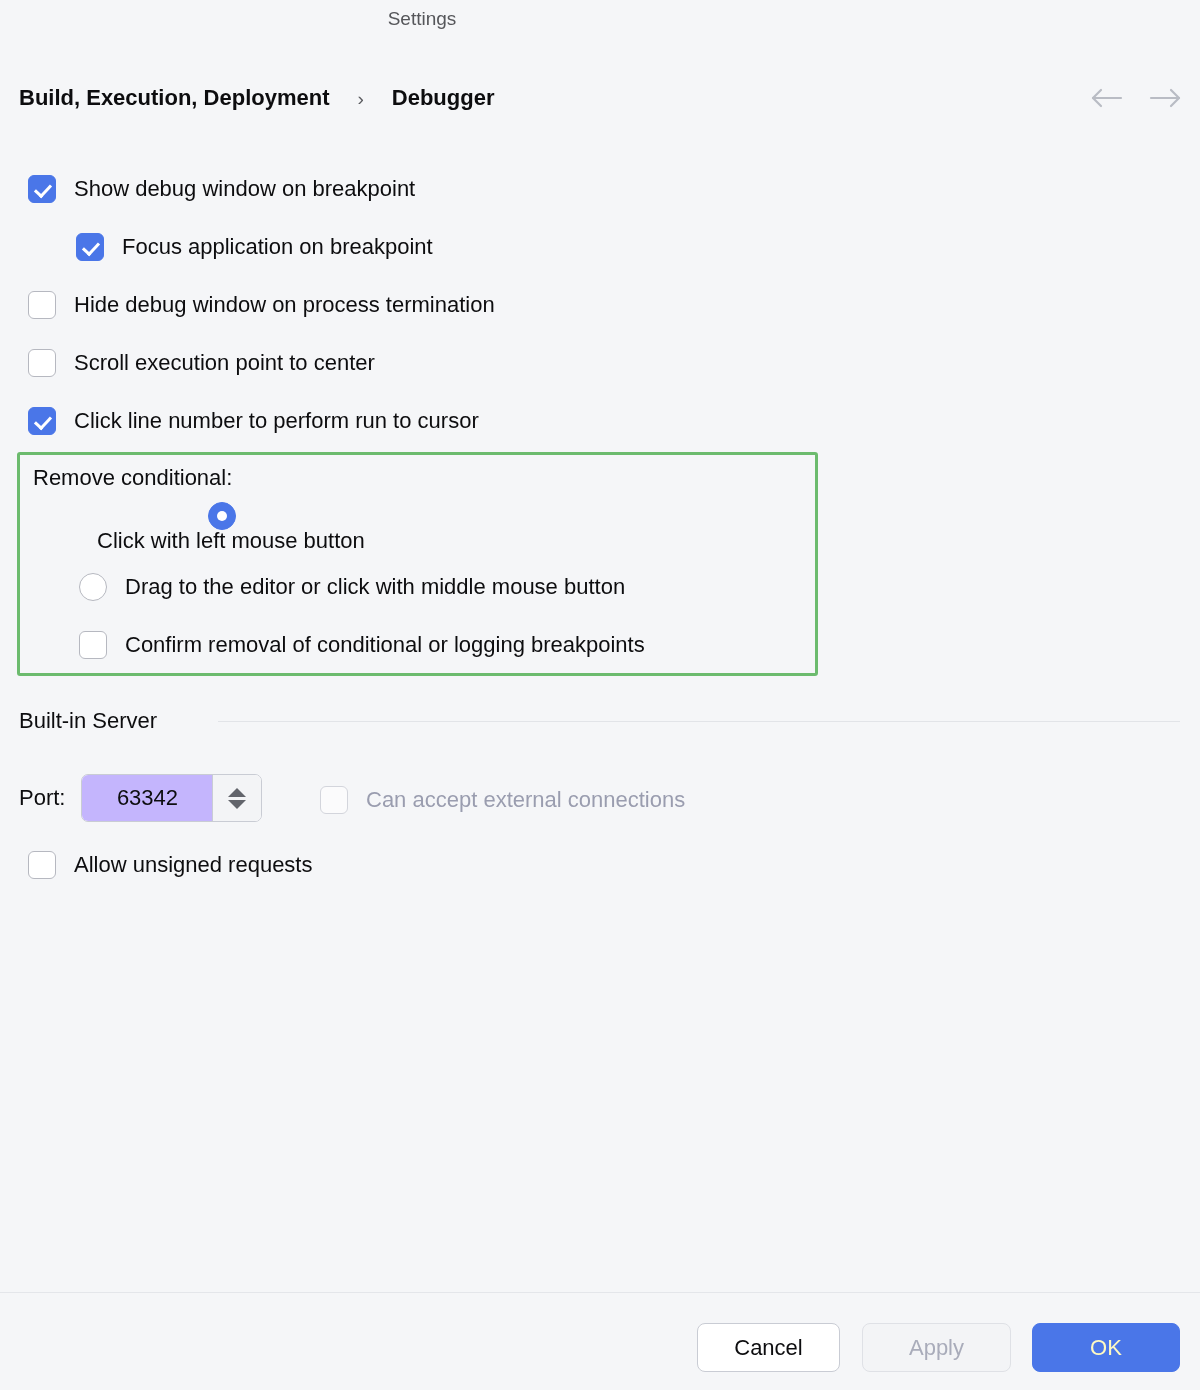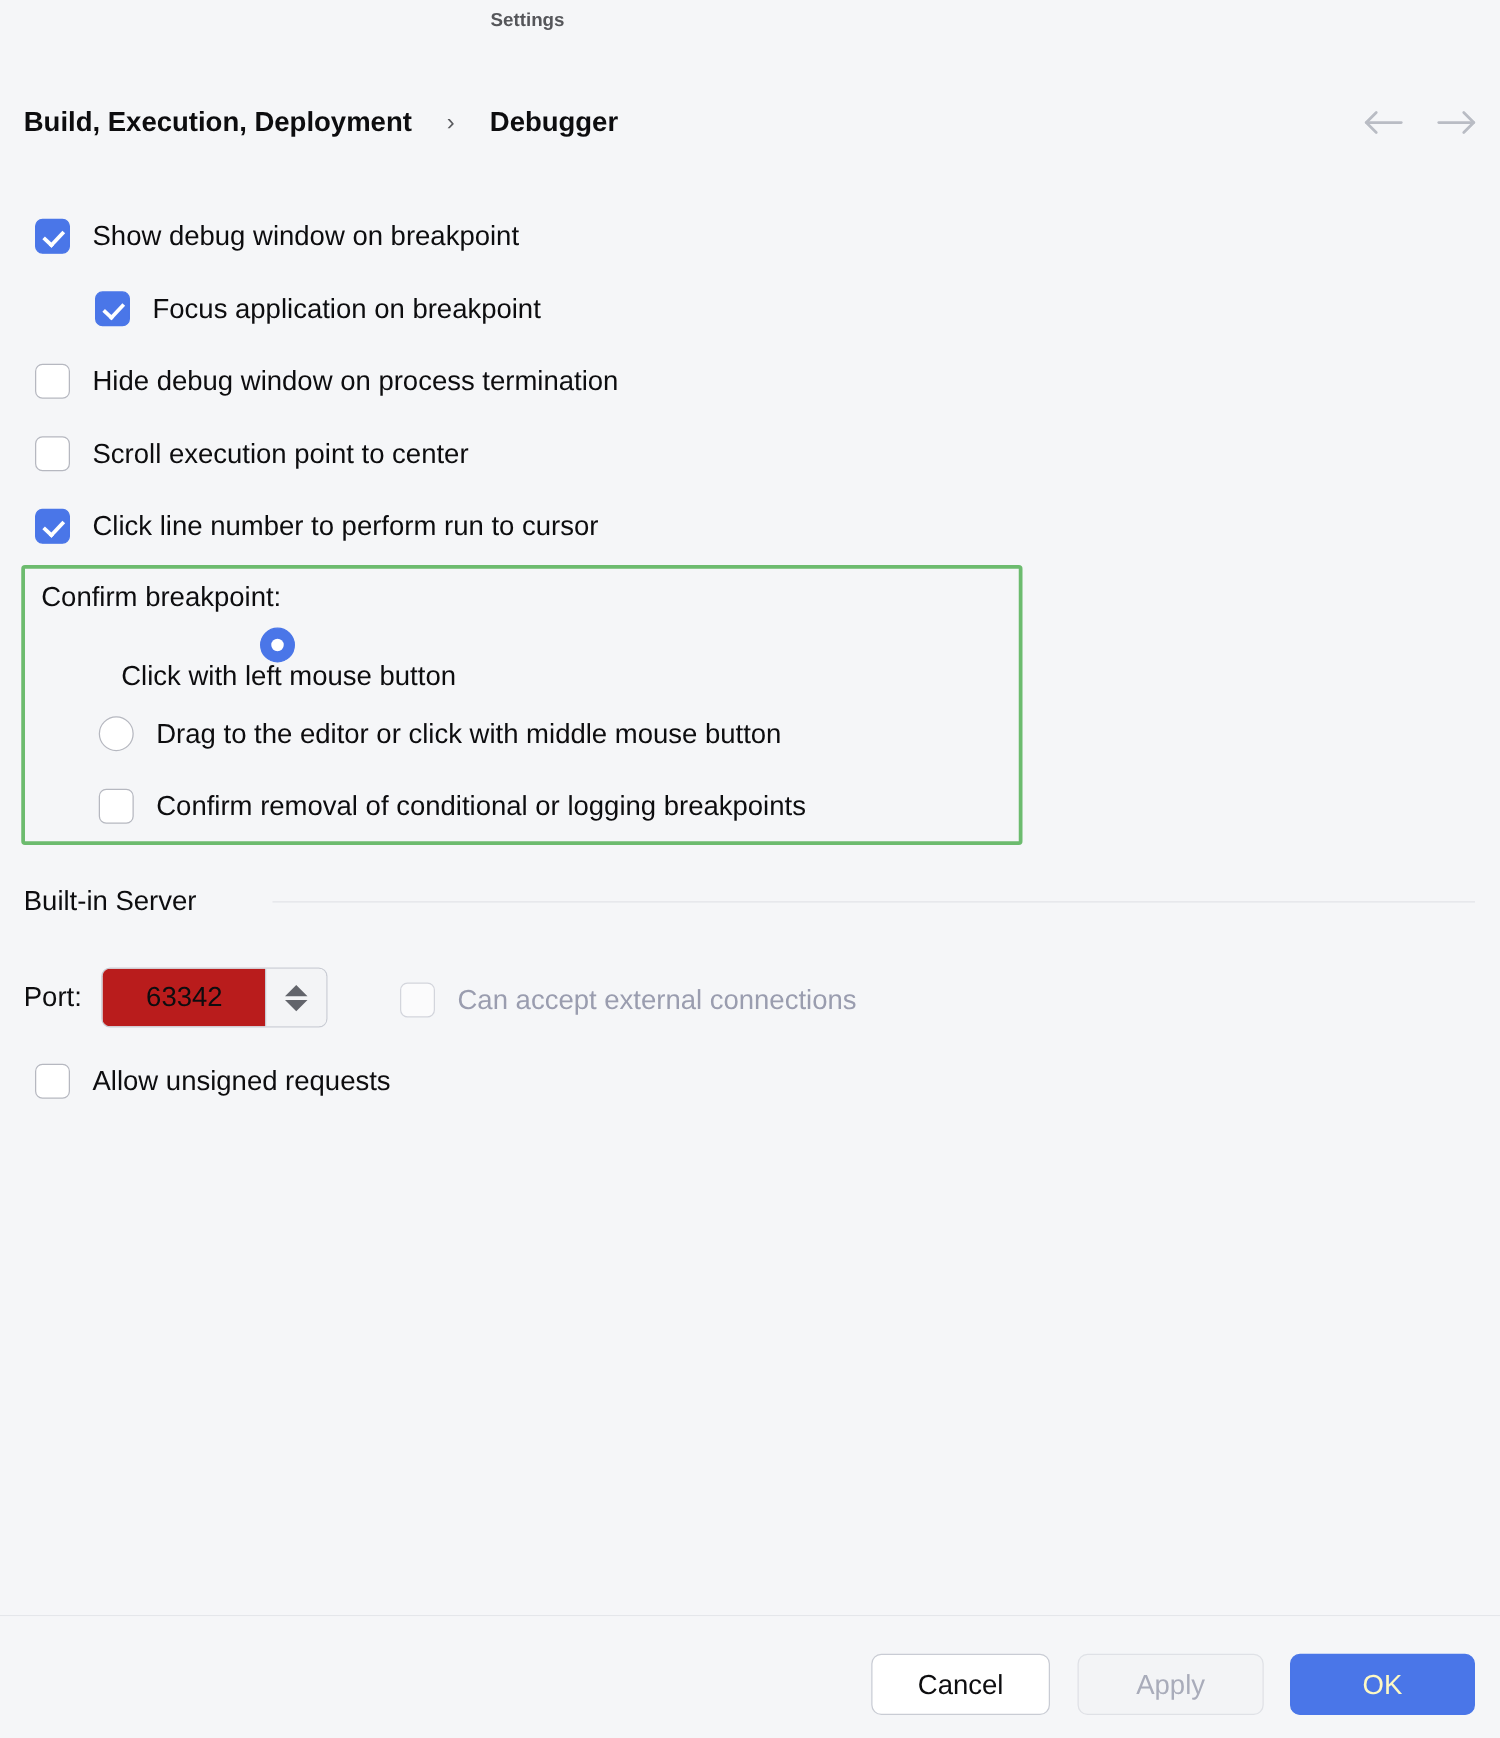--- a/index.html
+++ b/index.html
@@ -18,22 +18,22 @@
 
   
   .titlebar {
     height: 44px;
     display: flex;
     align-items: center;
     justify-content: center;
     position: relative;
   }
   .titlebar-title {
-    font-size: 15px;
-    font-weight: bold;
+    font-size: 19px;
+    font-weight: normal;
     color: #55565a;
     position: absolute;
     left: 422px;
     top: 8px;
     transform: translateX(-50%);
     white-space: nowrap;
   }
 
   
   .crumb-row {
@@ -241,21 +241,21 @@
     background: #ffffff;
     overflow: hidden;
   }
   .spinner-input {
     flex: 1;
     display: flex;
     align-items: center;
     justify-content: center;
     font-size: 22px;
     color: #0d0d0f;
-    background: #b91c1c;
+    background: #c4b5fd;
   }
   .spinner-btns {
     width: 48px;
     border-left: 1.6px solid #c9ccd4;
     background: #f3f4f6;
     display: flex;
     flex-direction: column;
     align-items: center;
     justify-content: center;
     gap: 3px;
@@ -392,21 +392,21 @@
   </div>
 
   <div class="row">
     <span class="cb checked"></span>
     <span class="row-label">Click line number to perform run to cursor</span>
   </div>
 
 </div>
 
 <div class="highlight-box">
-  <div class="group-caption">Confirm breakpoint:</div>
+  <div class="group-caption">Remove conditional:</div>
 
   <div class="hl-row hl-row-1">
     <span class="rb selected"></span>
     <span class="row-label">Click with left mouse button</span>
   </div>
 
   <div class="hl-row hl-row-2">
     <span class="rb"></span>
     <span class="row-label">Drag to the editor or click with middle mouse button</span>
   </div>

